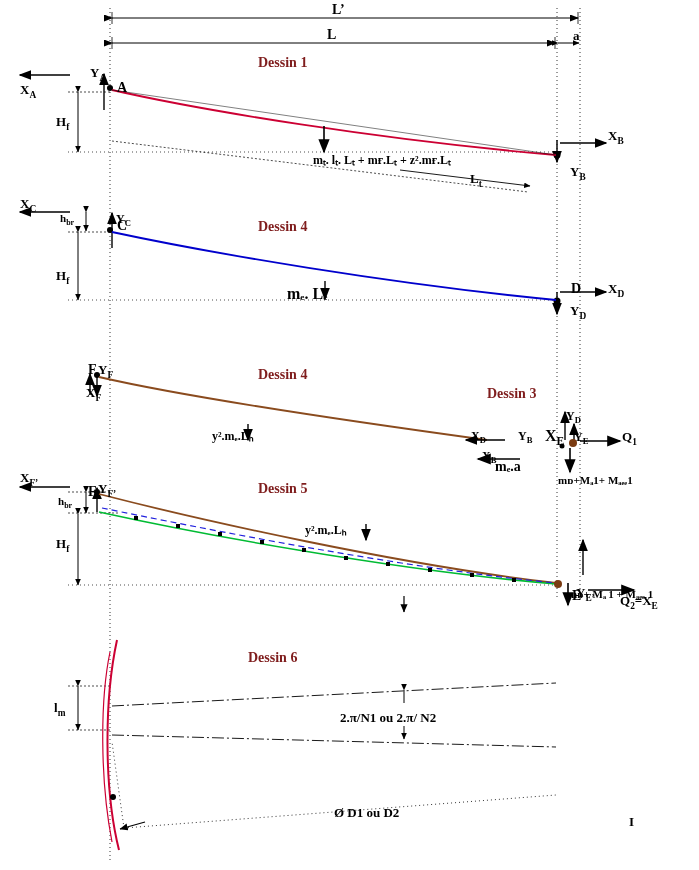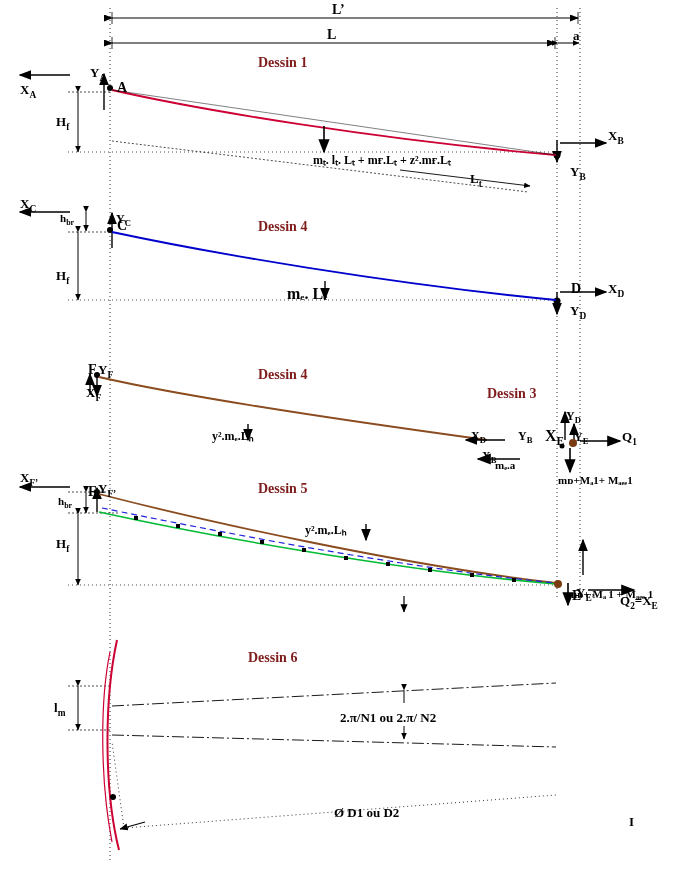--- a/index.html
+++ b/index.html
@@ -217,21 +217,21 @@
 
   <div class="lbl" style="left:20px;top:470px;font-size:13px;">X<sub>F’</sub></div>
   <div class="lbl" style="left:98px;top:481px;font-size:13px;">Y<sub>F’</sub></div>
   <div class="lbl" style="left:576px;top:537px;font-size:13px;margin-top:48px;">Y<sub>E’</sub></div>
   <div class="lbl" style="left:620px;top:577px;font-size:13px;margin-top:16px;">Q<sub>2</sub>=X<sub>E</sub></div>
 
   <div class="lbl" style="left:313px;top:151px;font-size:12px;">mₜ. lₜ. Lₜ + mғ.Lₜ + z².mғ.Lₜ</div>
   <div class="lbl" style="left:287px;top:285px;font-size:16px;">mₑ. Lₑ</div>
   <div class="lbl" style="left:212px;top:427px;font-size:12px;">y².mₑ.Lₕ</div>
   <div class="lbl" style="left:305px;top:521px;font-size:12px;">y².mₑ.Lₕ</div>
-  <div class="lbl" style="left:487px;top:459px;font-size:11px;padding-left:8px;">mₑ.a</div>
+  <div class="lbl" style="left:487px;top:459px;font-size:14px;padding-left:8px;">mₑ.a</div>
   <div class="lbl" style="left:558px;top:474px;font-size:11px;">mᴅ+Mₐ1+ Mₐₑₑ1</div>
   <div class="lbl" style="left:568px;top:588px;font-size:11px;">mᴅ+ Mₐ 1 + Mₐₑₑ 1</div>
 
   <div class="lbl" style="left:340px;top:710px;font-size:13px;">2.π/N1 ou 2.π/ N2</div>
   <div class="lbl" style="left:334px;top:805px;font-size:13px;">Ø D1 ou D2</div>
   <div class="lbl" style="left:629px;top:814px;font-size:13px;">I</div>
 
 </div>
 
 </body></html>

